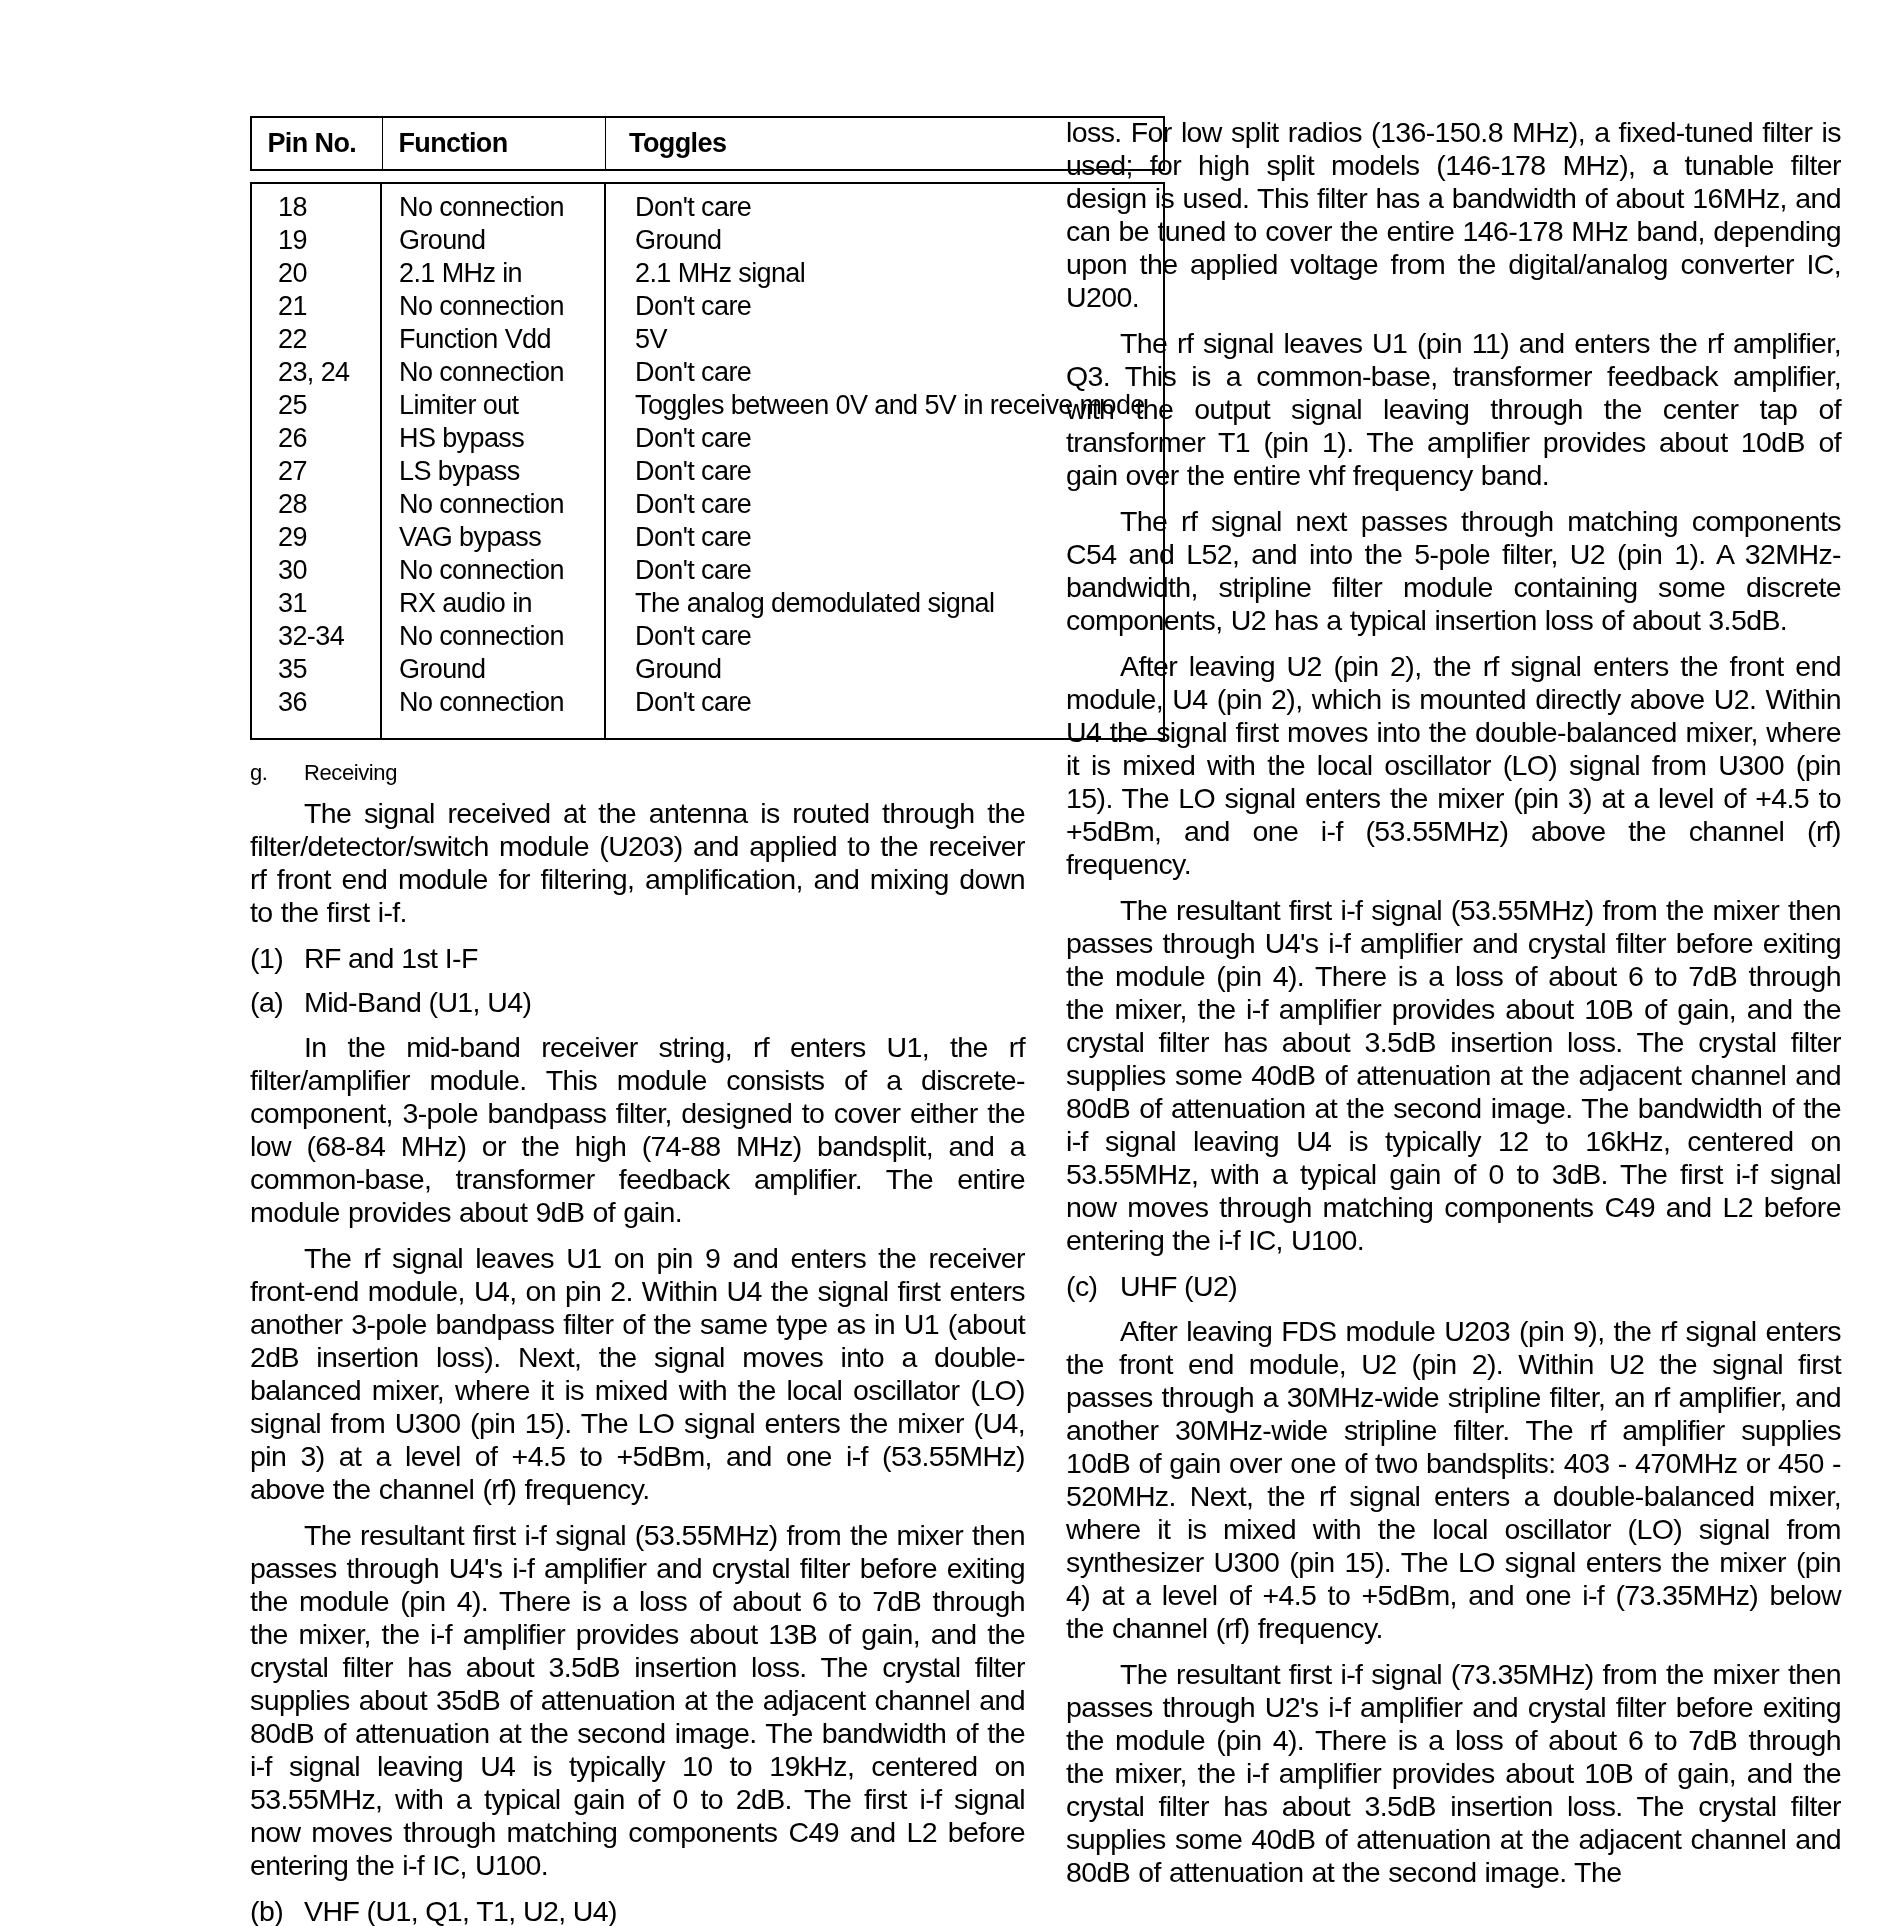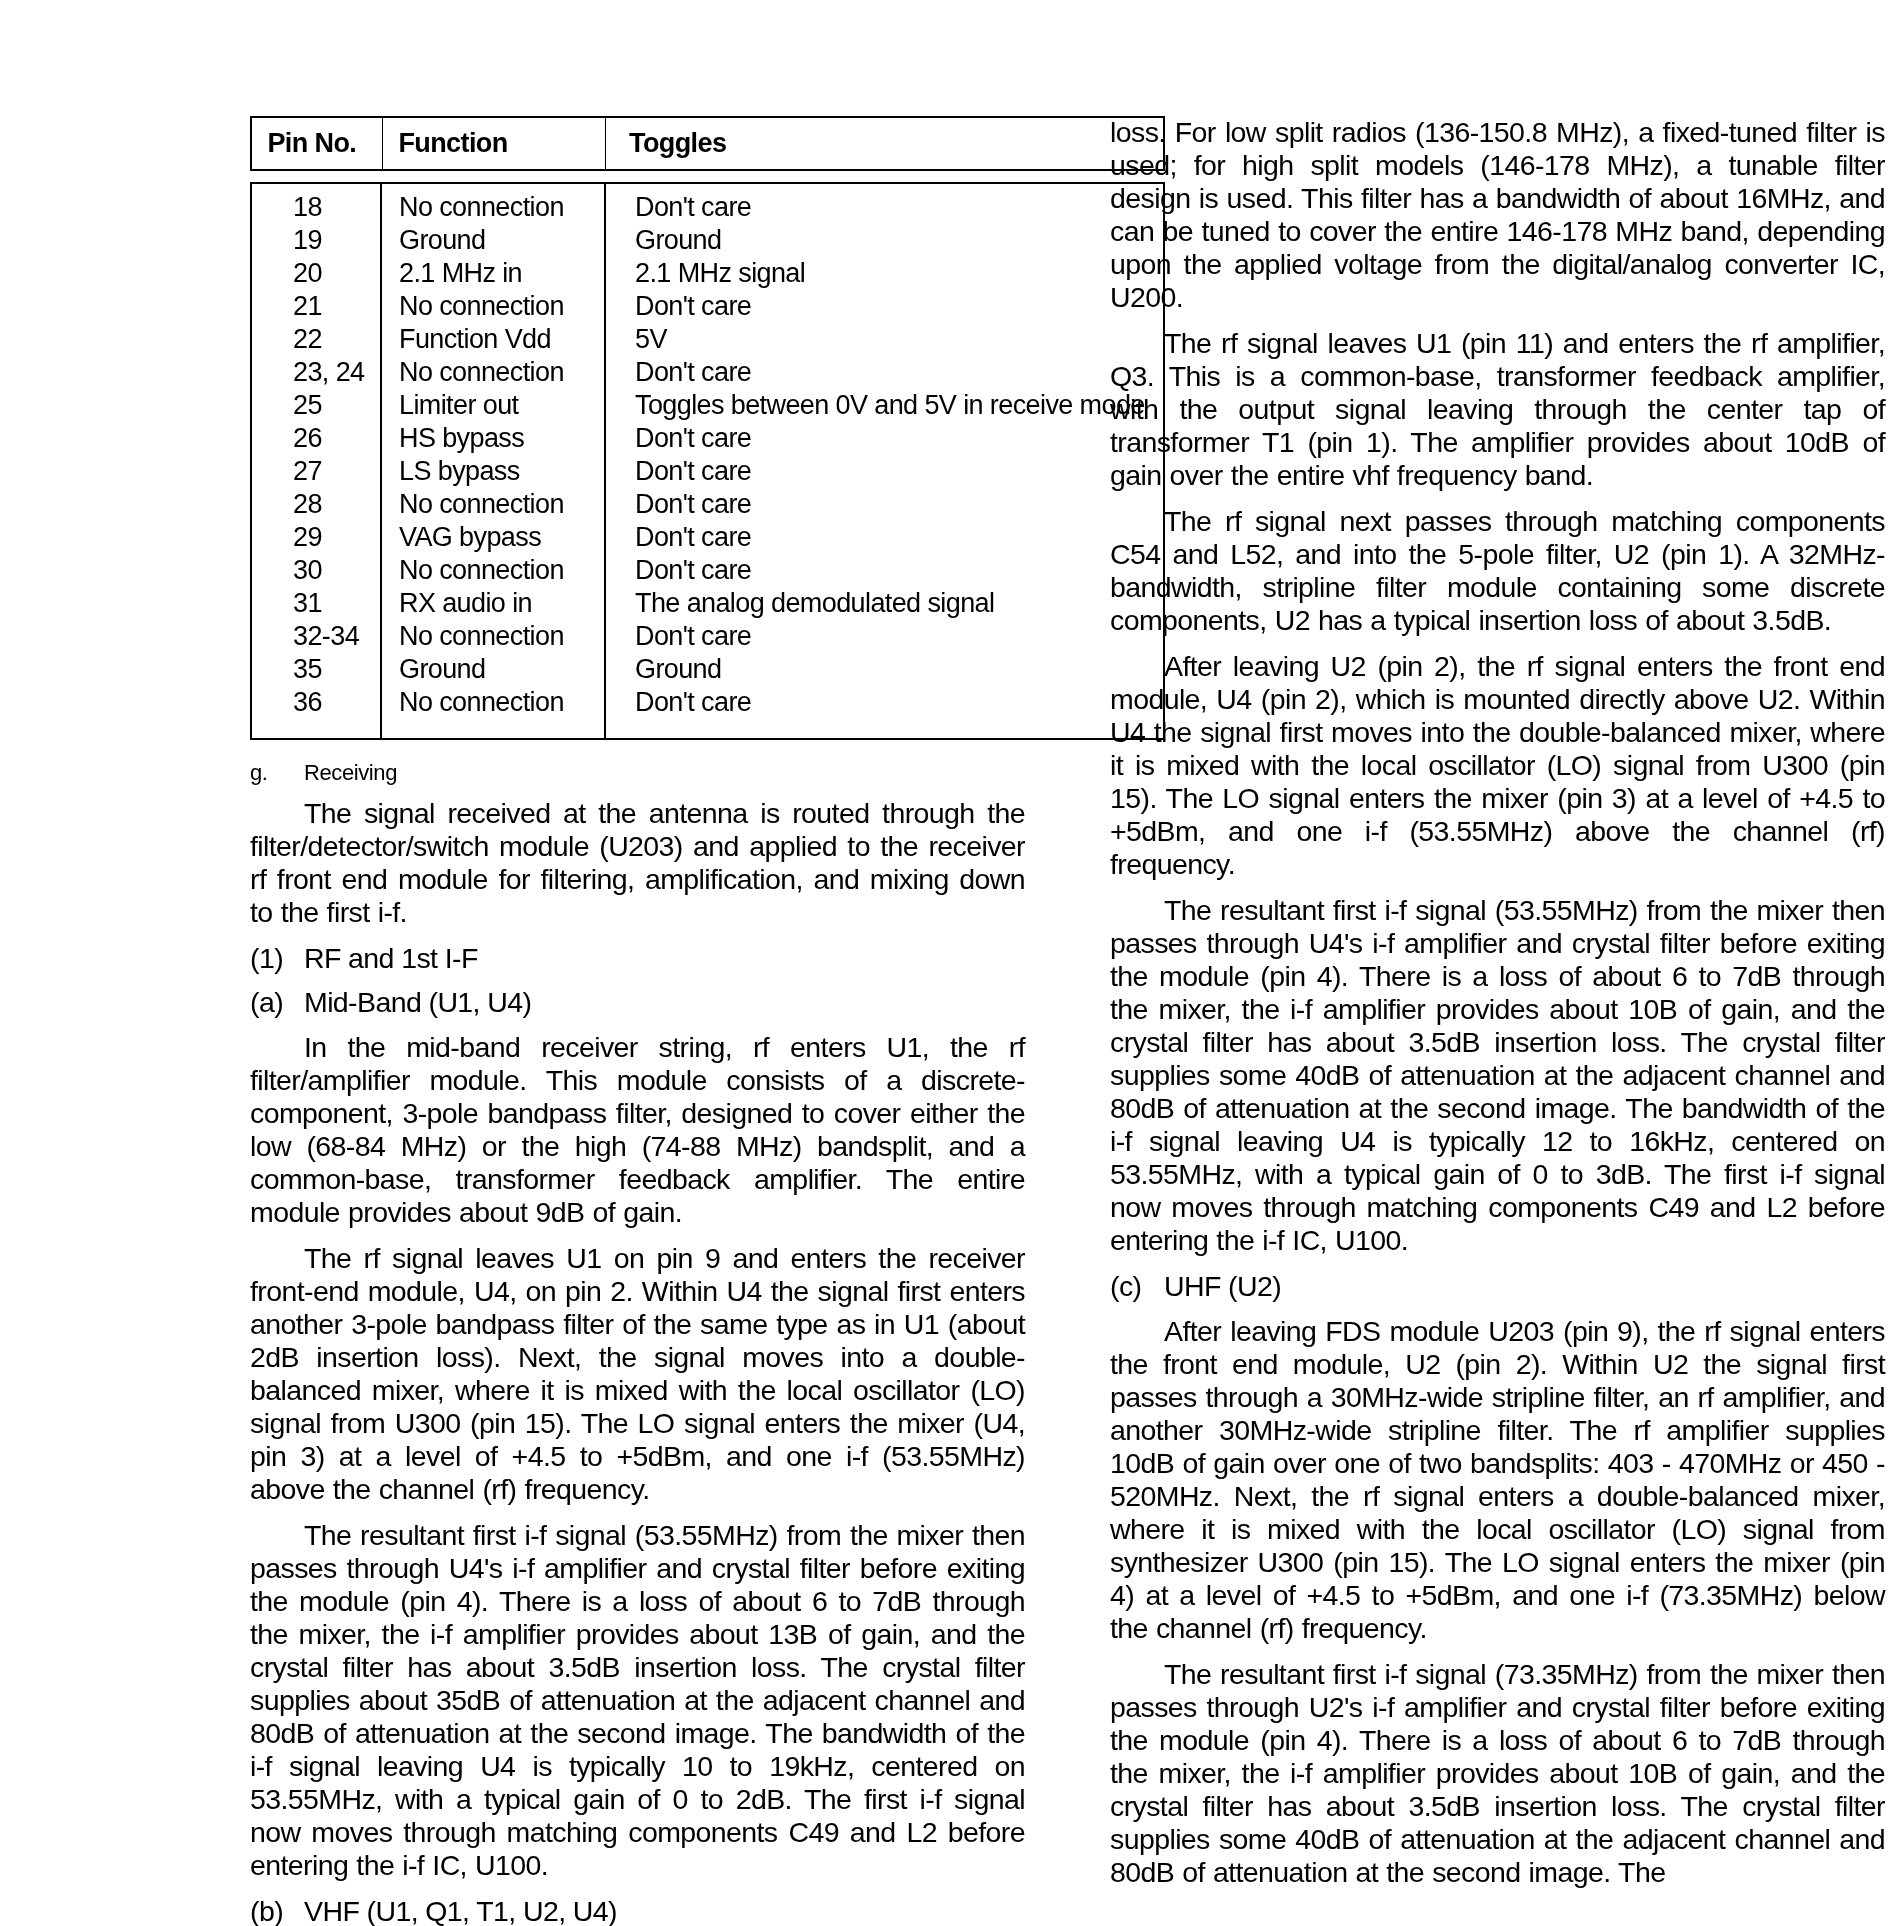--- a/index.html
+++ b/index.html
@@ -3,21 +3,21 @@
 <meta charset="utf-8">
 <style>
   html, body { margin: 0; padding: 0; background: #ffffff; }
   body {
     width: 1900px; height: 2536px; position: relative; overflow: hidden;
     font-family: "Liberation Sans", sans-serif; color: #000;
   }
   .page { position: absolute; left: 0; top: 0; width: 1900px; height: 2536px; }
   .col { position: absolute; font-size: 28.5px; line-height: 33px; }
   .col-left { left: 250px; top: 116px; width: 775px; }
-  .col-right { left: 1066px; top: 116px; width: 775px; margin-left: 44px; }
+  .col-right { left: 1066px; top: 116px; width: 775px; }
   p.body-para {
     margin: 0 0 13px 0; text-align: justify; text-indent: 54px;
     letter-spacing: -0.6px; word-spacing: 0.8px;
   }
   p.body-para.no-indent { text-indent: 0; }
   .section-heading {
     font-weight: normal; font-size: 22px; margin: 15.4px 0 7.7px 0;
     letter-spacing: -0.4px;
   }
   .section-heading .marker { display: inline-block; width: 54px; }
@@ -31,21 +31,21 @@
   .tbl-header {
     display: flex; border: 2.7px solid #000; height: 55px; box-sizing: border-box;
     font-weight: bold; align-items: center;
   }
   .tbl-header > div { height: 100%; display: flex; align-items: center; box-sizing: border-box; padding-left: 11.6px; }
   .tbl-body {
     margin-top: 10.8px; border: 2.7px solid #000; box-sizing: border-box;
     padding: 7.7px 0 19px 0; position: relative;
   }
   .tbl-row { display: flex; }
-  .c-pin { width: 131px; box-sizing: border-box; padding-left: 41px; }
+  .c-pin { width: 131px; box-sizing: border-box; padding-left: 26px; }
   .c-fn { width: 223px; box-sizing: border-box; padding-left: 16px; }
   .c-sig { flex: 1; box-sizing: border-box; padding-left: 29px; padding-right: 15.4px; }
   .tbl-header .c-pin { padding-left: 15.4px; border-right: 1.9px solid #000; }
   .tbl-header .c-fn { border-right: 1.9px solid #000; padding-left: 15.4px; }
   .tbl-header .c-sig { padding-left: 23px; }
   .vline { position: absolute; top: 0; bottom: 0; width: 1.9px; background: #000; }
   .vline.v1 { left: 128px; }
   .vline.v2 { left: 352px; }
 </style>
 </head>

